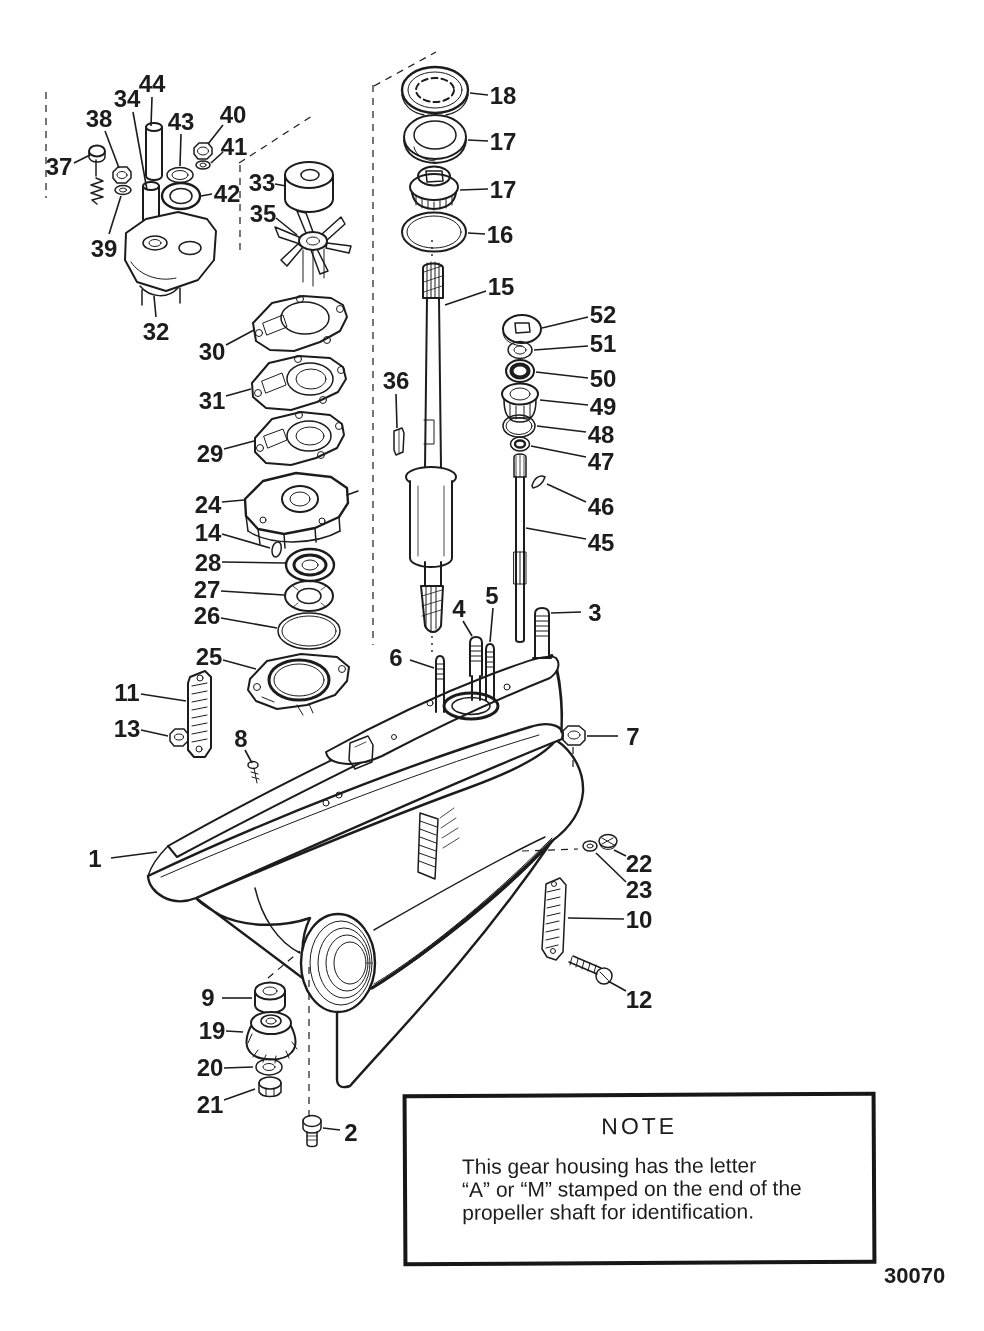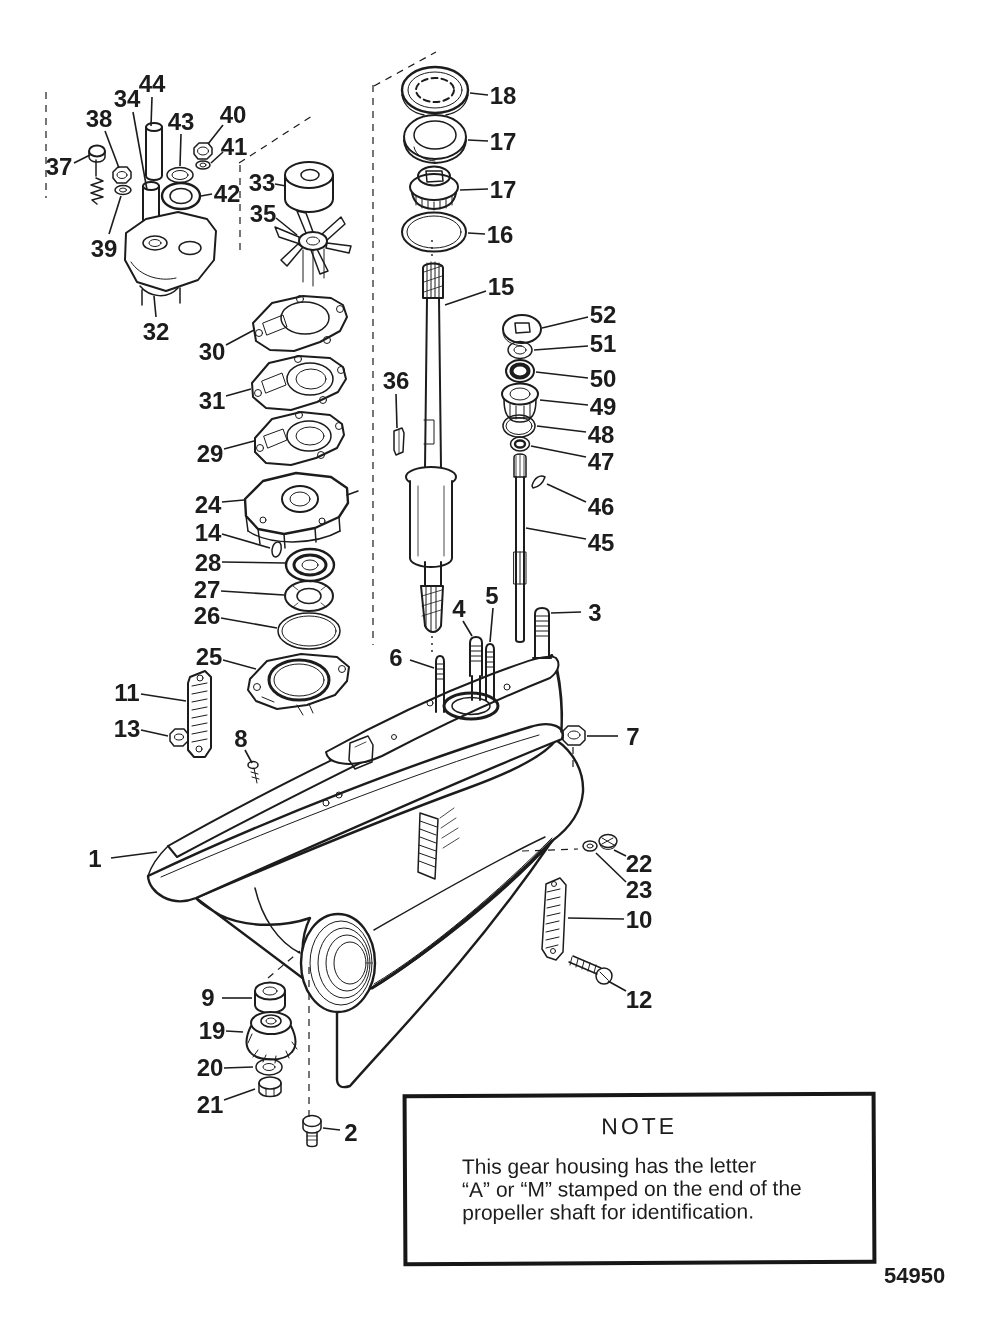--- a/index.html
+++ b/index.html
@@ -420,15 +420,15 @@
 
 <div class="note-box">
   <div class="note-title">NOTE</div>
   <div class="note-body">
     <div>This gear housing has the letter</div>
     <div>“A” or “M” stamped on the end of the</div>
     <div>propeller shaft for identification.</div>
   </div>
 </div>
 
-<div class="drawing-number">54950</div>
+<div class="drawing-number">30070</div>
 
 </div>
 
 </body></html>

